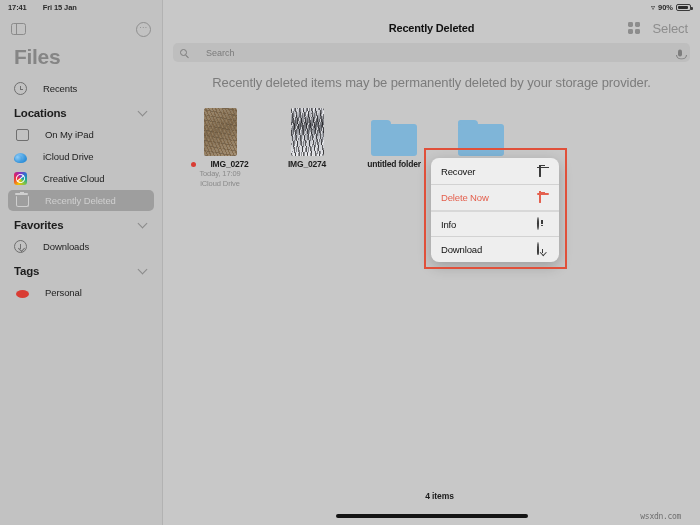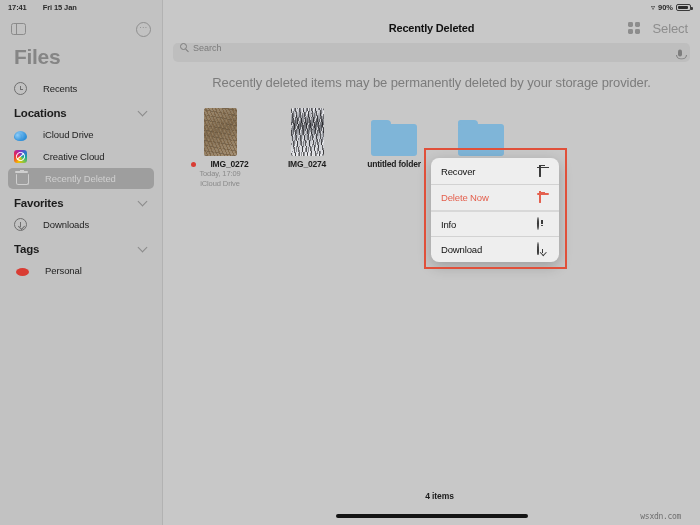--- a/index.html
+++ b/index.html
@@ -226,21 +226,21 @@
   .ico-grid i {
     background: #8d8d8d; border-radius: 1.4px; display: block;
   }
   .select-btn { font-size: 13px; color: #8d8d8d; letter-spacing: -0.1px; }
 
   .searchbar-wrap {
     padding: 2px 10px 5px 10px;
   }
   .searchbar {
     height: 19px; background: #bebebe; border-radius: 5px;
-    display: flex; align-items: flex-start; padding: 0 7px; gap: 6px;
+    display: flex; align-items: center; padding: 0 7px; gap: 19px;
     position: relative;
   }
   .ico-search {
     width: 7px; height: 7px; border: 1.2px solid #7d7d7d; border-radius: 50%;
     position: relative; flex: 0 0 7px;
   }
   .ico-search::after {
     content: ""; position: absolute; right: -3px; bottom: -2px;
     width: 4px; height: 1.2px; background: #7d7d7d;
     transform: rotate(45deg);
@@ -445,20 +445,24 @@
     <div class="files-title">Files</div>
 
     <div class="sb-row">
       <div class="sb-ico ico-clock"></div>
       <span class="sb-row-label">Recents</span>
     </div>
 
     <div class="sb-section-header">
       <span class="sb-section-title">Locations</span>
       <span class="chev"></span>
+    </div>
+    <div class="sb-row">
+      <div class="sb-ico ico-ipad"></div>
+      <span class="sb-row-label">On My iPad</span>
     </div>
     <div class="sb-row">
       <div class="sb-ico ico-icloud"></div>
       <span class="sb-row-label">iCloud Drive</span>
     </div>
     <div class="sb-row">
       <div class="sb-ico ico-cc"></div>
       <span class="sb-row-label">Creative Cloud</span>
     </div>
     <div class="sb-row selected">

